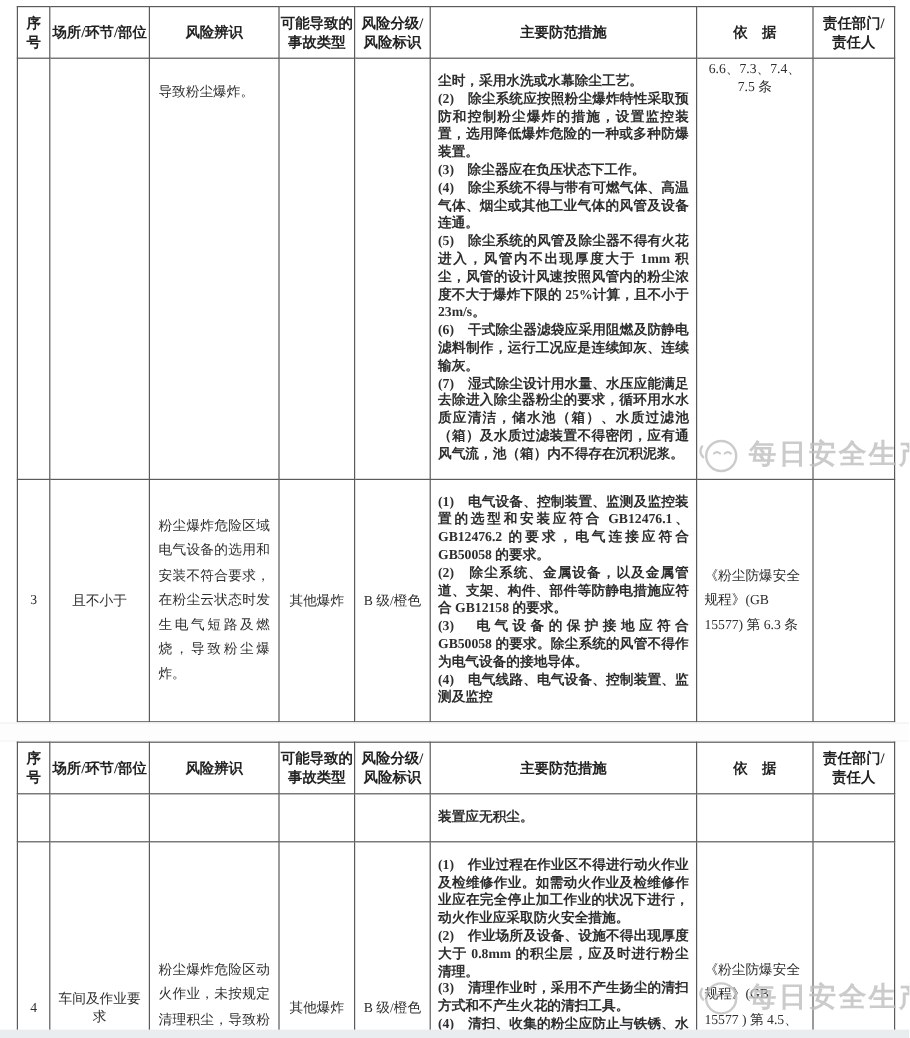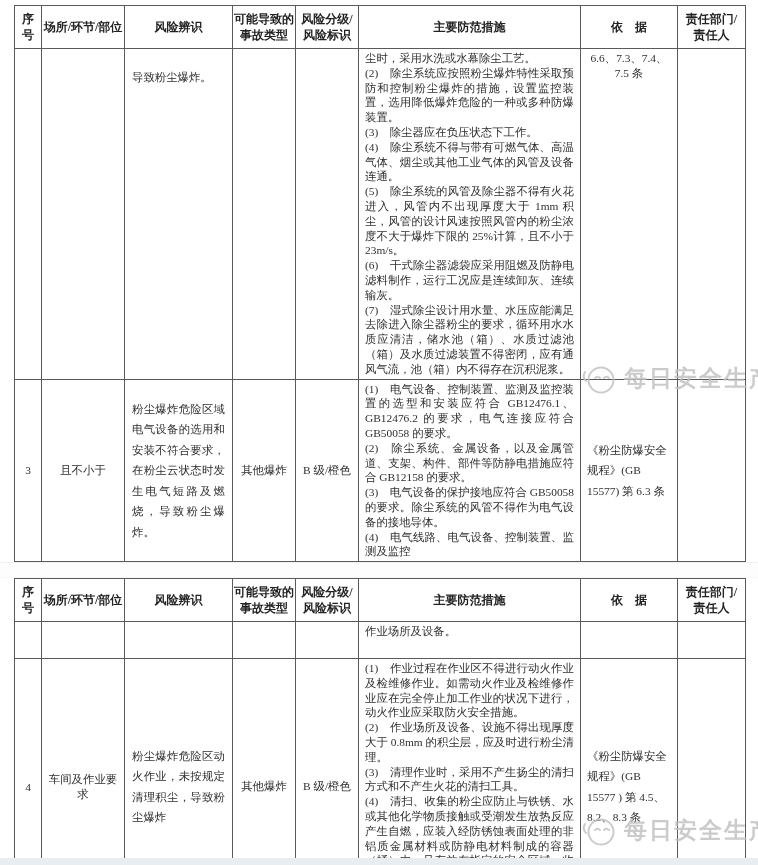--- a/index.html
+++ b/index.html
@@ -7,21 +7,21 @@
         padding:5px 13px 0 14px;box-sizing:border-box;overflow:hidden;
         font-family:"Liberation Serif",serif;color:#2e2e2e;}
   table.t{border-collapse:collapse;table-layout:fixed;width:731px;}
   table.t th,table.t td{border:1px solid #5a5a5a;box-sizing:border-box;overflow:hidden;}
   table.t th{font-weight:bold;font-size:12px;line-height:16px;white-space:pre-line;
              text-align:center;vertical-align:middle;padding:3px 1px;color:#222;}
   td{font-size:11.4px;}
   .c{text-align:center;vertical-align:middle;padding:2px;}
   .risk{text-align:justify;padding:18px 7px;line-height:20.5px;vertical-align:middle;}
   .vtop{vertical-align:top !important;}
-  .meas{text-align:justify;padding:2px 6px;line-height:14.8px;vertical-align:top;white-space:pre-line;}
+  .meas{text-align:justify;padding:12px 6px;line-height:14.8px;vertical-align:top;white-space:pre-line;font-weight:bold;}
   .basis{padding:3px 6px;line-height:20.5px;vertical-align:middle;text-align:left;white-space:pre-line;border-radius:29px;}
   .basis-top{padding:2px 6px;line-height:15px;vertical-align:top;text-align:center;white-space:pre-line;margin-top:35px;}
   .rh43{height:43px}.rh252{height:252px}.rh125{height:125px}.rh25{height:25px}
   .rh229{height:229px}
   .gap{height:14px;border-top:1px solid #f1f1f1;border-bottom:1px solid #f6f6f6;background:#fdfdfd;margin:0 -13px 0 -14px;}
   .bottom-band{position:absolute;left:0;right:0;bottom:0;height:7px;background:#e9edf0;}
   .watermark{position:absolute;display:flex;align-items:center;gap:4px;
              pointer-events:none;color:#bfbfbf;opacity:.8;
              font-family:"Liberation Sans",sans-serif;font-size:23px;font-weight:bold;
              letter-spacing:2px;white-space:nowrap;}
@@ -123,21 +123,21 @@
 责任人</th>
       </tr>
     </thead>
     <tbody>
       <tr class="rh25">
         <td class="c"></td>
         <td class="c"></td>
         <td class="risk vtop"></td>
         <td class="c"></td>
         <td class="c"></td>
-        <td class="meas">作业场所及设备。</td>
+        <td class="meas">装置应无积尘。</td>
         <td class="basis-top"></td>
         <td></td>
       </tr>
       <tr class="rh229">
         <td class="c">4</td>
         <td class="c">车间及作业要求</td>
         <td class="risk">粉尘爆炸危险区动火作业，未按规定清理积尘，导致粉尘爆炸</td>
         <td class="c">其他爆炸</td>
         <td class="c">B 级/橙色</td>
         <td class="meas">(1)　作业过程在作业区不得进行动火作业及检维修作业。如需动火作业及检维修作业应在完全停止加工作业的状况下进行，动火作业应采取防火安全措施。

